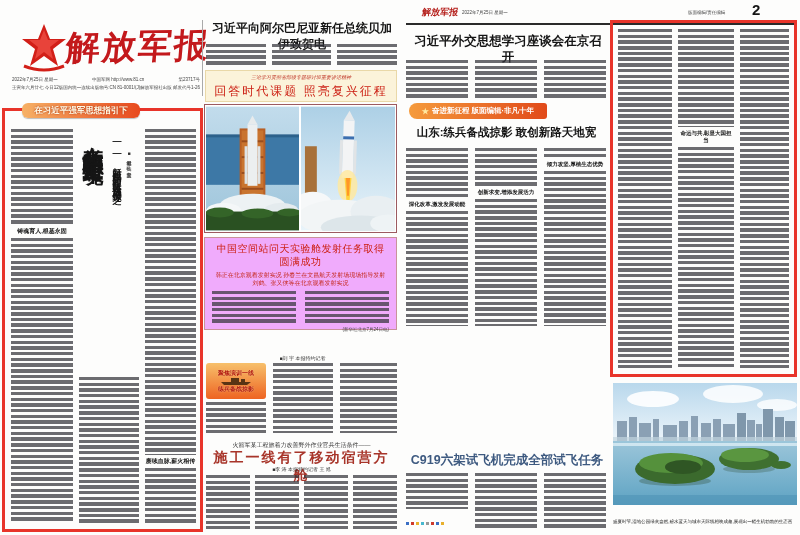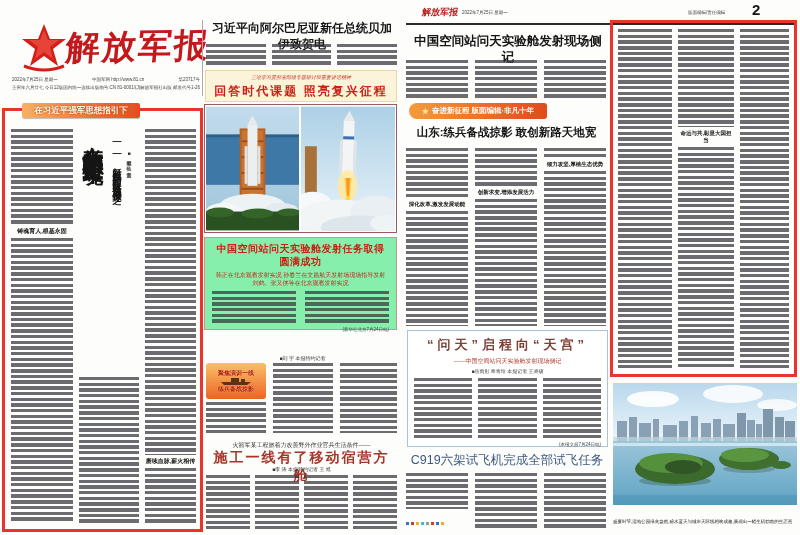--- a/index.html
+++ b/index.html
@@ -14,21 +14,21 @@
   .xh{font-size:6px;line-height:7px;font-weight:bold;color:#111;text-align:center;padding:3px 0;}
   .redbox{border:3px solid #e8342a;}
   .center{text-align:center;}
   
   #mast-title{font-family:"DejaVu Serif",serif;font-weight:bold;color:#c3191c;
               font-size:34px;letter-spacing:2px;transform:skewX(-6deg) rotate(-1deg);white-space:nowrap;}
   .tiny{font-size:4.5px;line-height:6px;color:#444;white-space:nowrap;}
   .dlrow{display:flex;justify-content:space-between;}
   
   .h-black{font-weight:bold;color:#151515;}
-  .h-red{font-weight:bold;color:#cc2014;}
+  .h-red{font-weight:normal;color:#cc2014;}
   .vblock{display:flex;flex-direction:row;}
   .vtext{writing-mode:vertical-rl;text-orientation:upright;}
   #lead-banner{background:linear-gradient(90deg,#f6b166,#e84a1e);border-radius:2px;
                color:#fffbe6;font-size:8.5px;font-weight:bold;line-height:15px;text-align:center;
                text-shadow:0 0 2px #a52907;box-shadow:0 1px 1px rgba(0,0,0,.25);}
   #comm-box{background:#fbf3da;border:1px solid #e9d8a8;}
   .badge-orange{background:linear-gradient(90deg,#f59b3c,#e14a1a);border-radius:8px 3px 3px 8px;
                color:#fff;font-weight:bold;display:flex;align-items:center;justify-content:center;gap:3px;}
   #navy-badge{background:linear-gradient(180deg,#f7c06b,#ee6422);border-radius:3px;padding:2px 3px;
               display:flex;flex-direction:column;align-items:center;justify-content:center;}
@@ -130,21 +130,21 @@
         <polygon points="44,72 51,72 49,96 46,96" fill="#ffd23e"></polygon>
         <polygon points="45.5,72 49.5,72 48.5,90 46.5,90" fill="#ff9726"></polygon>
         <ellipse cx="12" cy="100" rx="20" ry="14" fill="#f6f8f9"></ellipse>
         <ellipse cx="40" cy="112" rx="44" ry="18" fill="#f2f5f6"></ellipse>
         <ellipse cx="76" cy="106" rx="26" ry="16" fill="#e9eff2"></ellipse>
         <ellipse cx="60" cy="122" rx="40" ry="12" fill="#dde6ea"></ellipse>
         <ellipse cx="88" cy="118" rx="18" ry="9" fill="#eef3f5"></ellipse>
       </svg>
     </div>
 
-    <div class="abs" style="left:204px;top:237px;width:193px;height:93px;border:1px solid #c9929b;padding:4px 7px;background:#86efac;">
+    <div class="abs" style="left:204px;top:237px;width:193px;height:93px;border:1px solid #c9929b;padding:4px 7px;background:#f0abfc;">
       <div class="h-red center" style="font-size:10px;line-height:13px;letter-spacing:.5px;">中国空间站问天实验舱发射任务取得圆满成功</div>
       <div style="margin-top:3px;color:#c4281c;font-size:6px;line-height:8px;text-align:center;">
         <div>韩正在北京观看发射实况  孙春兰在文昌航天发射场现场指导发射</div>
         <div>刘鹤、张又侠等在北京观看发射实况</div>
       </div>
       <div class="cols" style="margin-top:4px;height:34px;gap:9px;">
         <div class="tx"></div>
         <div class="tx"></div>
       </div>
       <div style="font-size:4.5px;color:#444;text-align:right;margin-top:2px;">(新华社北京7月24日电)</div>
@@ -172,21 +172,21 @@
     <div class="abs center" style="left:206px;top:449px;width:191px;font-size:14px;font-weight:bold;color:#a8352a;letter-spacing:2px;">施工一线有了移动宿营方舱</div>
     <div class="abs center" style="left:206px;top:466px;width:191px;font-size:5px;color:#333;">■李 涛 本报特约记者 王 旭</div>
     <div class="abs cols" style="left:206px;top:475px;width:191px;height:54px;gap:5px;">
       <div class="tx"></div>
       <div class="tx"></div>
       <div class="tx"></div>
       <div class="tx"></div>
     </div>
 
     <div class="abs redbox" style="left:2px;top:108px;width:201px;height:424px;"></div>
-    <div id="lead-banner" class="abs" style="left:22px;top:103px;width:118px;height:15px;z-index:2;">在习近平强军思想指引下</div>
+    <div id="lead-banner" class="abs" style="left:22px;top:103px;width:118px;height:15px;z-index:2;border-radius:6px;">在习近平强军思想指引下</div>
 
     <div class="abs" style="left:11px;top:127px;width:185px;height:398px;">
 
       <div class="col abs" style="left:0;top:2px;width:62px;height:394px;">
         <div class="tx" style="height:96px;"></div>
         <div class="xh">铸魂育人,根基永固</div>
         <div class="tx grow"></div>
       </div>
 
       <div class="vblock abs" style="left:68px;top:3px;height:242px;gap:3px;">
@@ -205,21 +205,21 @@
   </div>
 
   <div class="abs" style="left:400px;top:0;width:400px;height:535px;">
 
     <div class="abs" style="left:22px;top:6px;font-family:'DejaVu Serif',serif;font-weight:bold;font-size:9px;color:#b5201c;transform:skewX(-8deg);">解放军报</div>
     <div class="abs tiny" style="left:62px;top:10px;">2022年7月25日 星期一</div>
     <div class="abs tiny" style="left:288px;top:10px;">版面编辑/责任编辑</div>
     <div class="abs h-black" style="left:352px;top:1px;font-size:15px;">2</div>
     <div class="abs rule" style="left:6px;top:23px;width:390px;height:2px;"></div>
 
-    <div class="abs h-black center" style="left:10px;top:33px;width:196px;font-size:12.5px;line-height:16px;">中国空间站问天实验舱发射现场侧记</div>
+    <div class="abs h-black center" style="left:10px;top:33px;width:196px;font-size:12.5px;line-height:16px;">习近平外交思想学习座谈会在京召开</div>
     <div class="abs cols" style="left:6px;top:60px;width:200px;height:38px;gap:7px;">
       <div class="tx"></div>
       <div class="tx"></div>
       <div class="tx"></div>
     </div>
 
     <div class="abs redbox cols" style="left:210px;top:20px;width:187px;height:357px;padding:6px 5px;gap:6px;">
       <div class="tx" style="width:54px;"></div>
       <div class="col" style="width:56px;">
         <div class="tx" style="height:98px;"></div>
@@ -245,33 +245,22 @@
         <div class="xh" style="font-size:5.5px;">创新求变,增添发展活力</div>
         <div class="tx grow"></div>
       </div>
       <div class="col grow">
         <div class="tx" style="height:10px;"></div>
         <div class="xh" style="font-size:5.5px;">倾力攻坚,厚植生态优势</div>
         <div class="tx grow"></div>
       </div>
     </div>
 
-    <div class="abs" style="left:7px;top:330px;width:201px;height:117px;border:1px solid #a6c5da;background:#fff;padding:5px 6px;">
-      <div class="center" style="font-size:13px;font-weight:bold;color:#7b4238;letter-spacing:4px;">“问天”启程向“天宫”</div>
-      <div class="center" style="font-size:6px;color:#b03a2e;margin-top:3px;">——中国空间站问天实验舱发射现场侧记</div>
-      <div class="center" style="font-size:5px;color:#444;margin-top:2px;">■岳雨彤 奉青玲 本报记者 王凌硕</div>
-      <div class="cols" style="margin-top:4px;height:62px;gap:6px;">
-        <div class="tx"></div>
-        <div class="tx"></div>
-        <div class="tx"></div>
-      </div>
-      <div style="font-size:4.5px;color:#444;text-align:right;margin-top:2px;">(本报文昌7月24日电)</div>
-    </div>
-
-    <div class="abs center" style="left:8px;top:452px;width:198px;font-size:12.5px;font-weight:normal;color:#3e5a80;">C919六架试飞机完成全部试飞任务</div>
+
+    <div class="abs center" style="left:8px;top:452px;width:198px;font-size:12.5px;font-weight:bold;color:#3e5a80;">C919六架试飞机完成全部试飞任务</div>
     <div class="abs cols" style="left:6px;top:473px;width:200px;height:56px;gap:7px;">
       <div class="col" style="width:62px;">
         <div class="tx grow"></div>
         <div style="margin-top:2px;">
           <span class="dot" style="background:#3b6fc4;"></span><span class="dot" style="background:#cf3a2c;"></span><span class="dot" style="background:#e8b02c;"></span><span class="dot" style="background:#47b8cf;"></span><span class="dot" style="background:#999;"></span><span class="dot" style="background:#cf3a2c;"></span><span class="dot" style="background:#3b6fc4;"></span><span class="dot" style="background:#e8b02c;"></span>
         </div>
       </div>
       <div class="tx" style="width:62px;"></div>
       <div class="tx grow"></div>
     </div>

